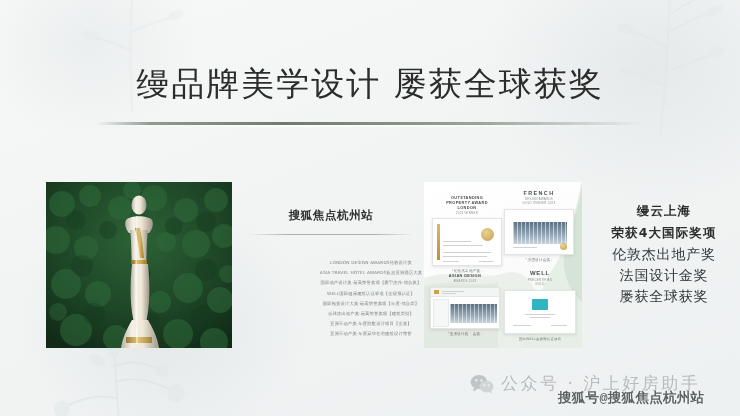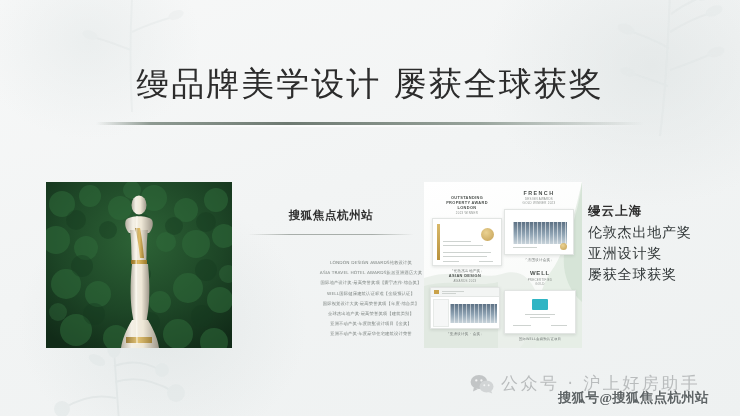--- a/index.html
+++ b/index.html
@@ -84,40 +84,40 @@
   }
   .gbar{position:absolute;left:4px;top:5px;width:2.5px;height:36px;background:linear-gradient(180deg,#d9b96a,#b8913c);}
   .seal{position:absolute;right:7px;top:9px;width:13px;height:13px;border-radius:50%;
         background:radial-gradient(circle at 40% 35%,#e8cd86,#bc9440);opacity:.9;}
   .ln{position:absolute;height:.8px;background:#ced3d0;}
   .bldg{position:absolute;background:linear-gradient(180deg,#5d7184 0%,#8fa3b3 55%,#c8d3da 100%);}
   .wellbox{position:absolute;left:50%;top:8px;transform:translateX(-50%);
            width:16px;height:11px;background:#2fb5c4;border-radius:1px;}
 
   
-  .rightcol{position:absolute;left:588px;top:200px;width:152px;}
+  .rightcol{position:absolute;left:588px;top:200px;width:152px;text-align:center;}
   .rightcol .big{
     font-size:12.5px;color:#2d2d2d;letter-spacing:1.1px;line-height:22px;font-weight:700;
     font-family:"DejaVu Sans","Liberation Sans",sans-serif;white-space:nowrap;
   }
   .rightcol .small{
     font-size:14px;color:#33393a;letter-spacing:.8px;line-height:21px;
     font-family:"DejaVu Sans","Liberation Sans",sans-serif;white-space:nowrap;
   }
 
   
   .wechat{position:absolute;left:470px;top:372px;display:flex;align-items:center;gap:7px;}
   .wechat-label{
     font-size:17px;color:#b9bcbd;letter-spacing:2.5px;
     font-family:"DejaVu Sans","Liberation Sans",sans-serif;white-space:nowrap;
   }
   .watermark{
     position:absolute;left:558px;top:389px;
     font-size:13.5px;color:#5d6365;letter-spacing:.3px;font-weight:700;
-    font-family:Liberation Serif, serif;white-space:nowrap;
+    font-family:Liberation Mono, monospace;white-space:nowrap;
     text-shadow:0 0 2px rgba(255,255,255,.9);
   }
 </style>
 </head>
 <body>
 
 <div class="slide">
 
   <div class="leafmark" style="left:598px;top:-14px;">
     <svg width="150" height="150" viewBox="0 0 150 150">
@@ -350,22 +350,23 @@
         <div class="ln" style="left:50%;transform:translateX(-50%);top:26.5px;width:20px;"></div>
         <div class="ln" style="left:8px;top:34px;width:18px;"></div>
         <div class="ln" style="right:8px;top:34px;width:16px;"></div>
       </div>
       <div class="cert-cap" style="font-size:3.4px;">国际WELL金级预认证项目</div>
     </div>
   </div>
 
   <div class="rightcol">
     <div class="big">缦云上海</div>
+    <div class="big">荣获4大国际奖项</div>
     <div class="small">伦敦杰出地产奖</div>
-    <div class="small">亚洲设计奖</div>
+    <div class="small">法国设计金奖</div>
     <div class="small">屡获全球获奖</div>
   </div>
 
   <div class="wechat">
     <svg width="24" height="20" viewBox="0 0 24 20">
       <g fill="#c2c5c6">
         <ellipse cx="9" cy="8" rx="8.4" ry="7"></ellipse>
         <path d="M4 13 L3 17.5 L7.6 15.2 Z"></path>
       </g>
       <g fill="#d2d5d6">

